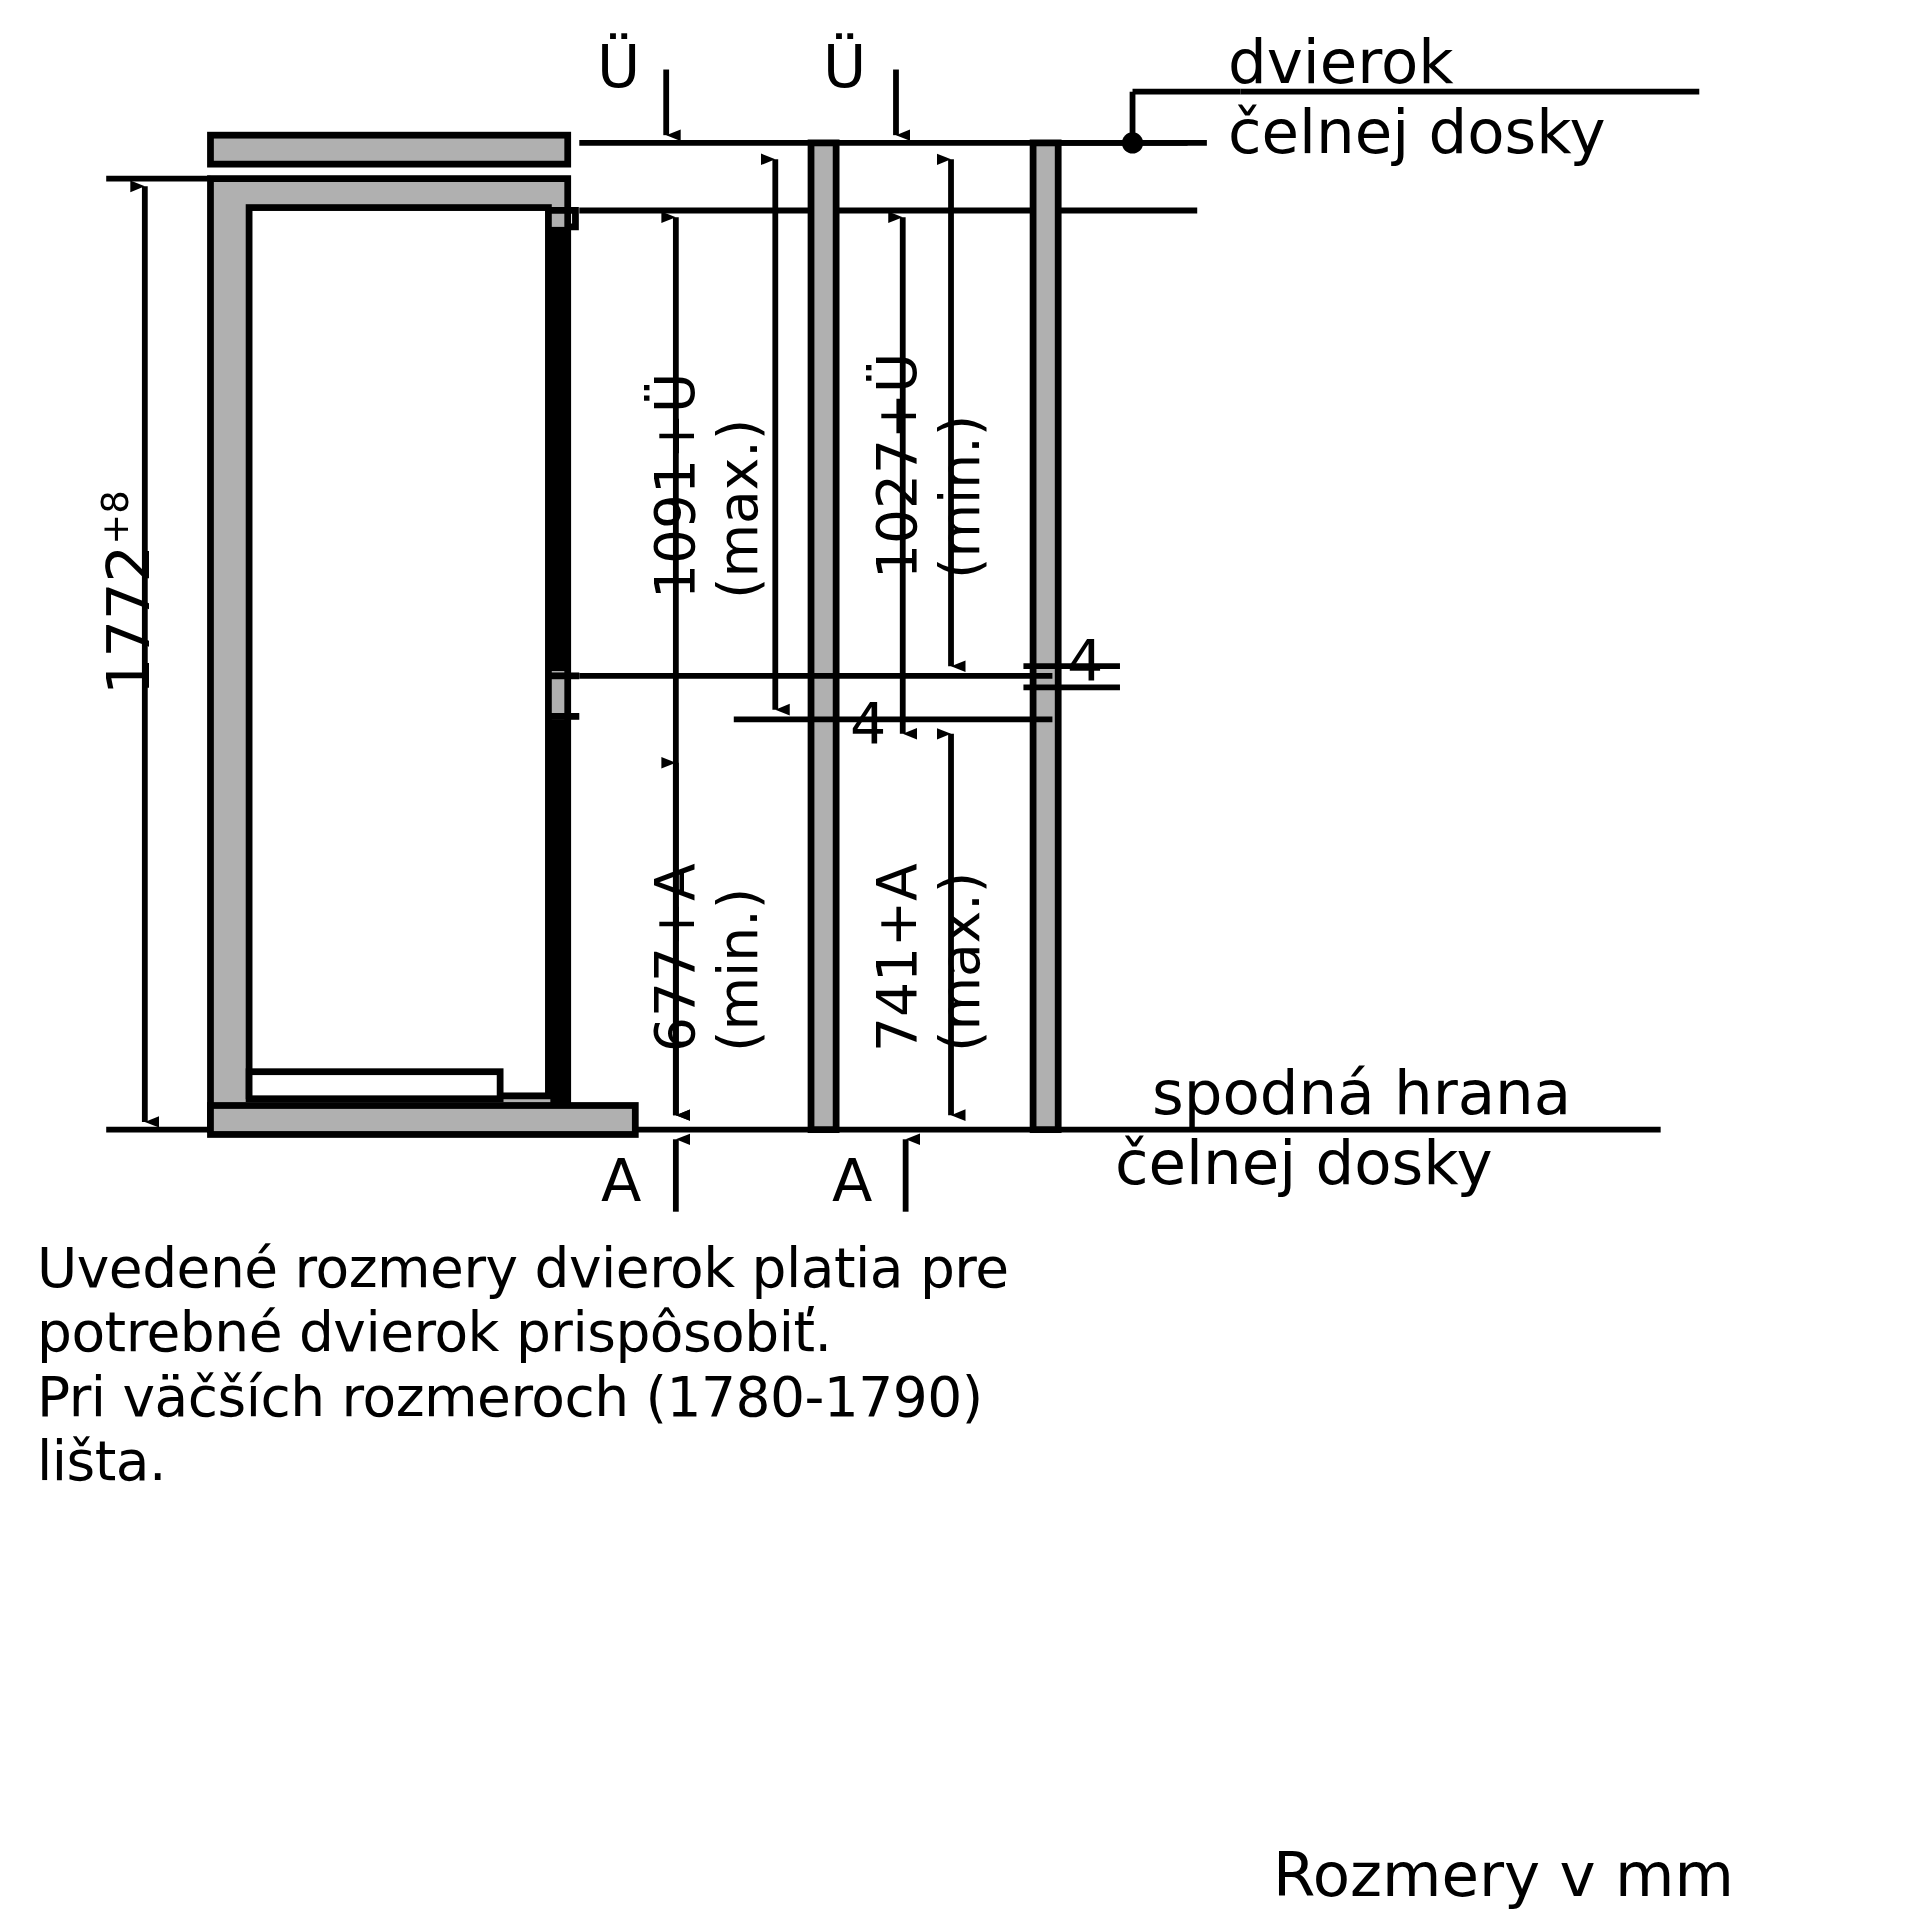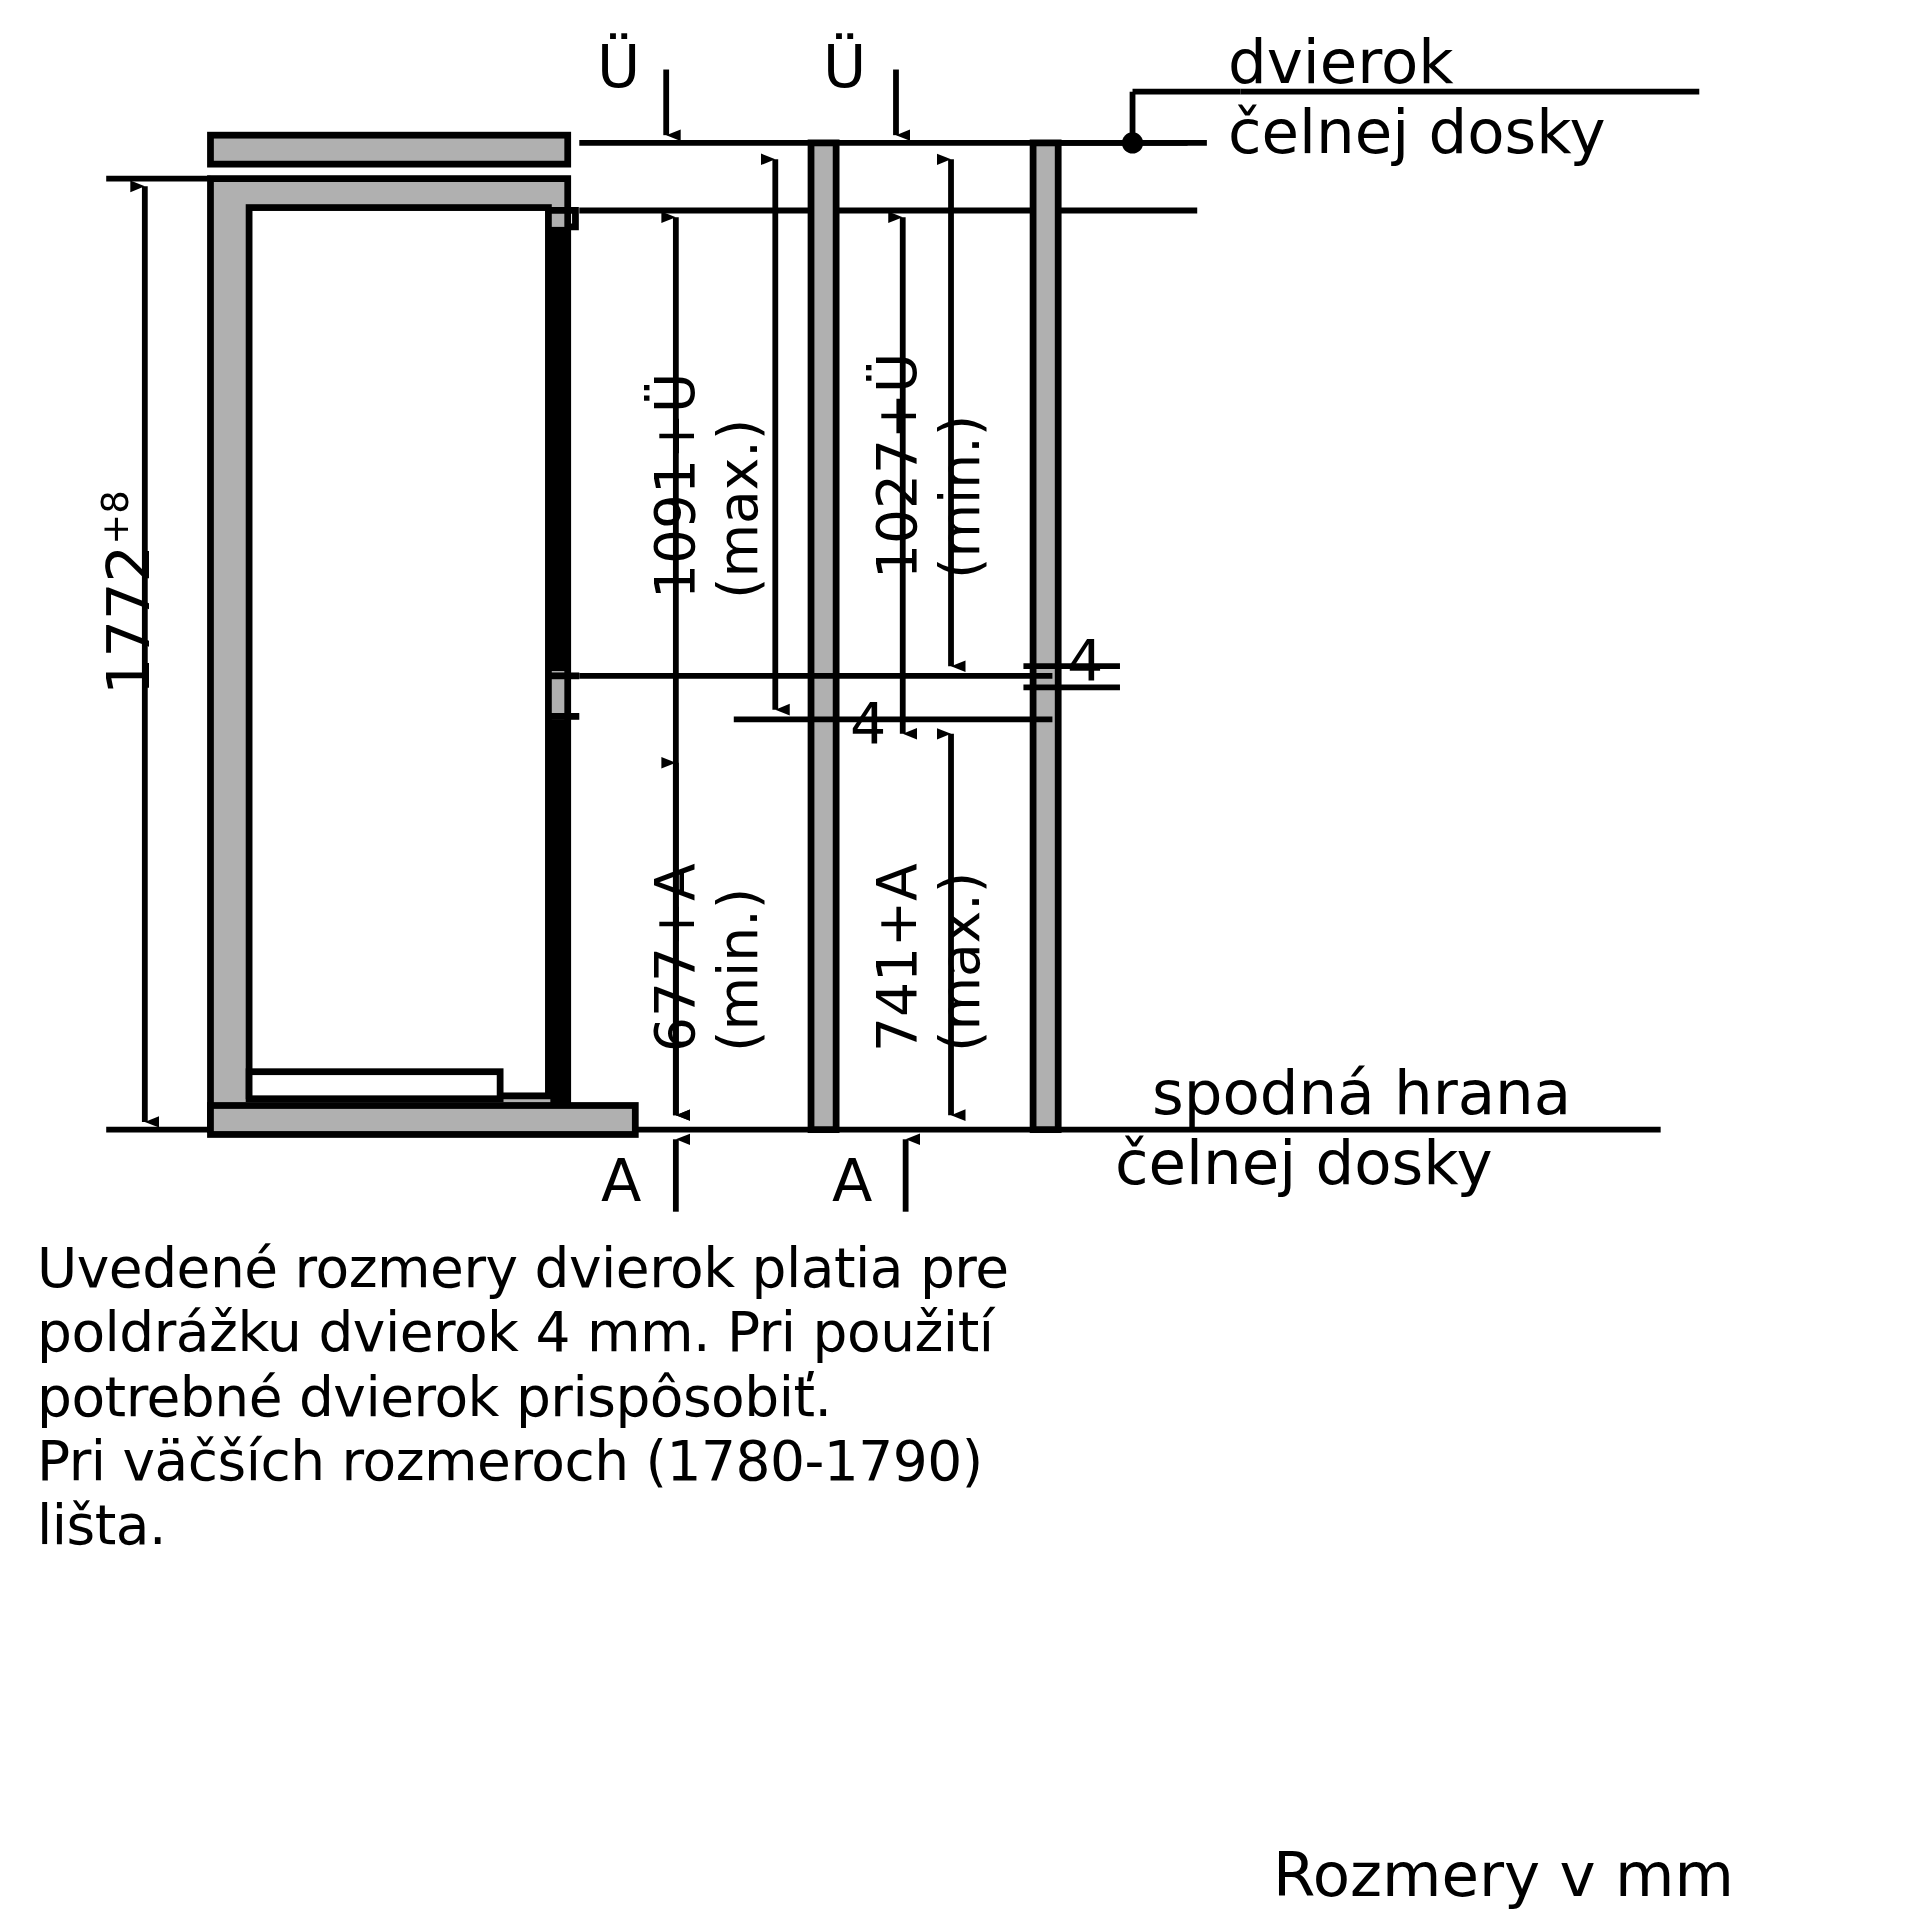--- a/index.html
+++ b/index.html
@@ -178,20 +178,19 @@
 <div class="lbl" style="left:1067px; top:632px; font-size:57px;">4</div>
 
 <div class="lbl" style="left:1228px; top:31px; font-size:61px;">dvierok</div>
 <div class="lbl" style="left:1228px; top:101px; font-size:61px;">čelnej dosky</div>
 
 <div class="lbl" style="left:1115px; top:1062px; font-size:61px;margin-left:37px;">spodná hrana</div>
 <div class="lbl" style="left:1115px; top:1132px; font-size:61px;">čelnej dosky</div>
 
 <div class="note">
   <div>Uvedené rozmery dvierok platia pre</div>
-  <div>poldrážku dvierok 4 mm. Pri použití</div>
   <div>potrebné dvierok prispôsobiť.</div>
   <div>Pri väčších rozmeroch (1780-1790)</div>
   <div>lišta.</div>
 </div>
 
 <div class="units">Rozmery v mm</div>
 
 
 </body></html>

